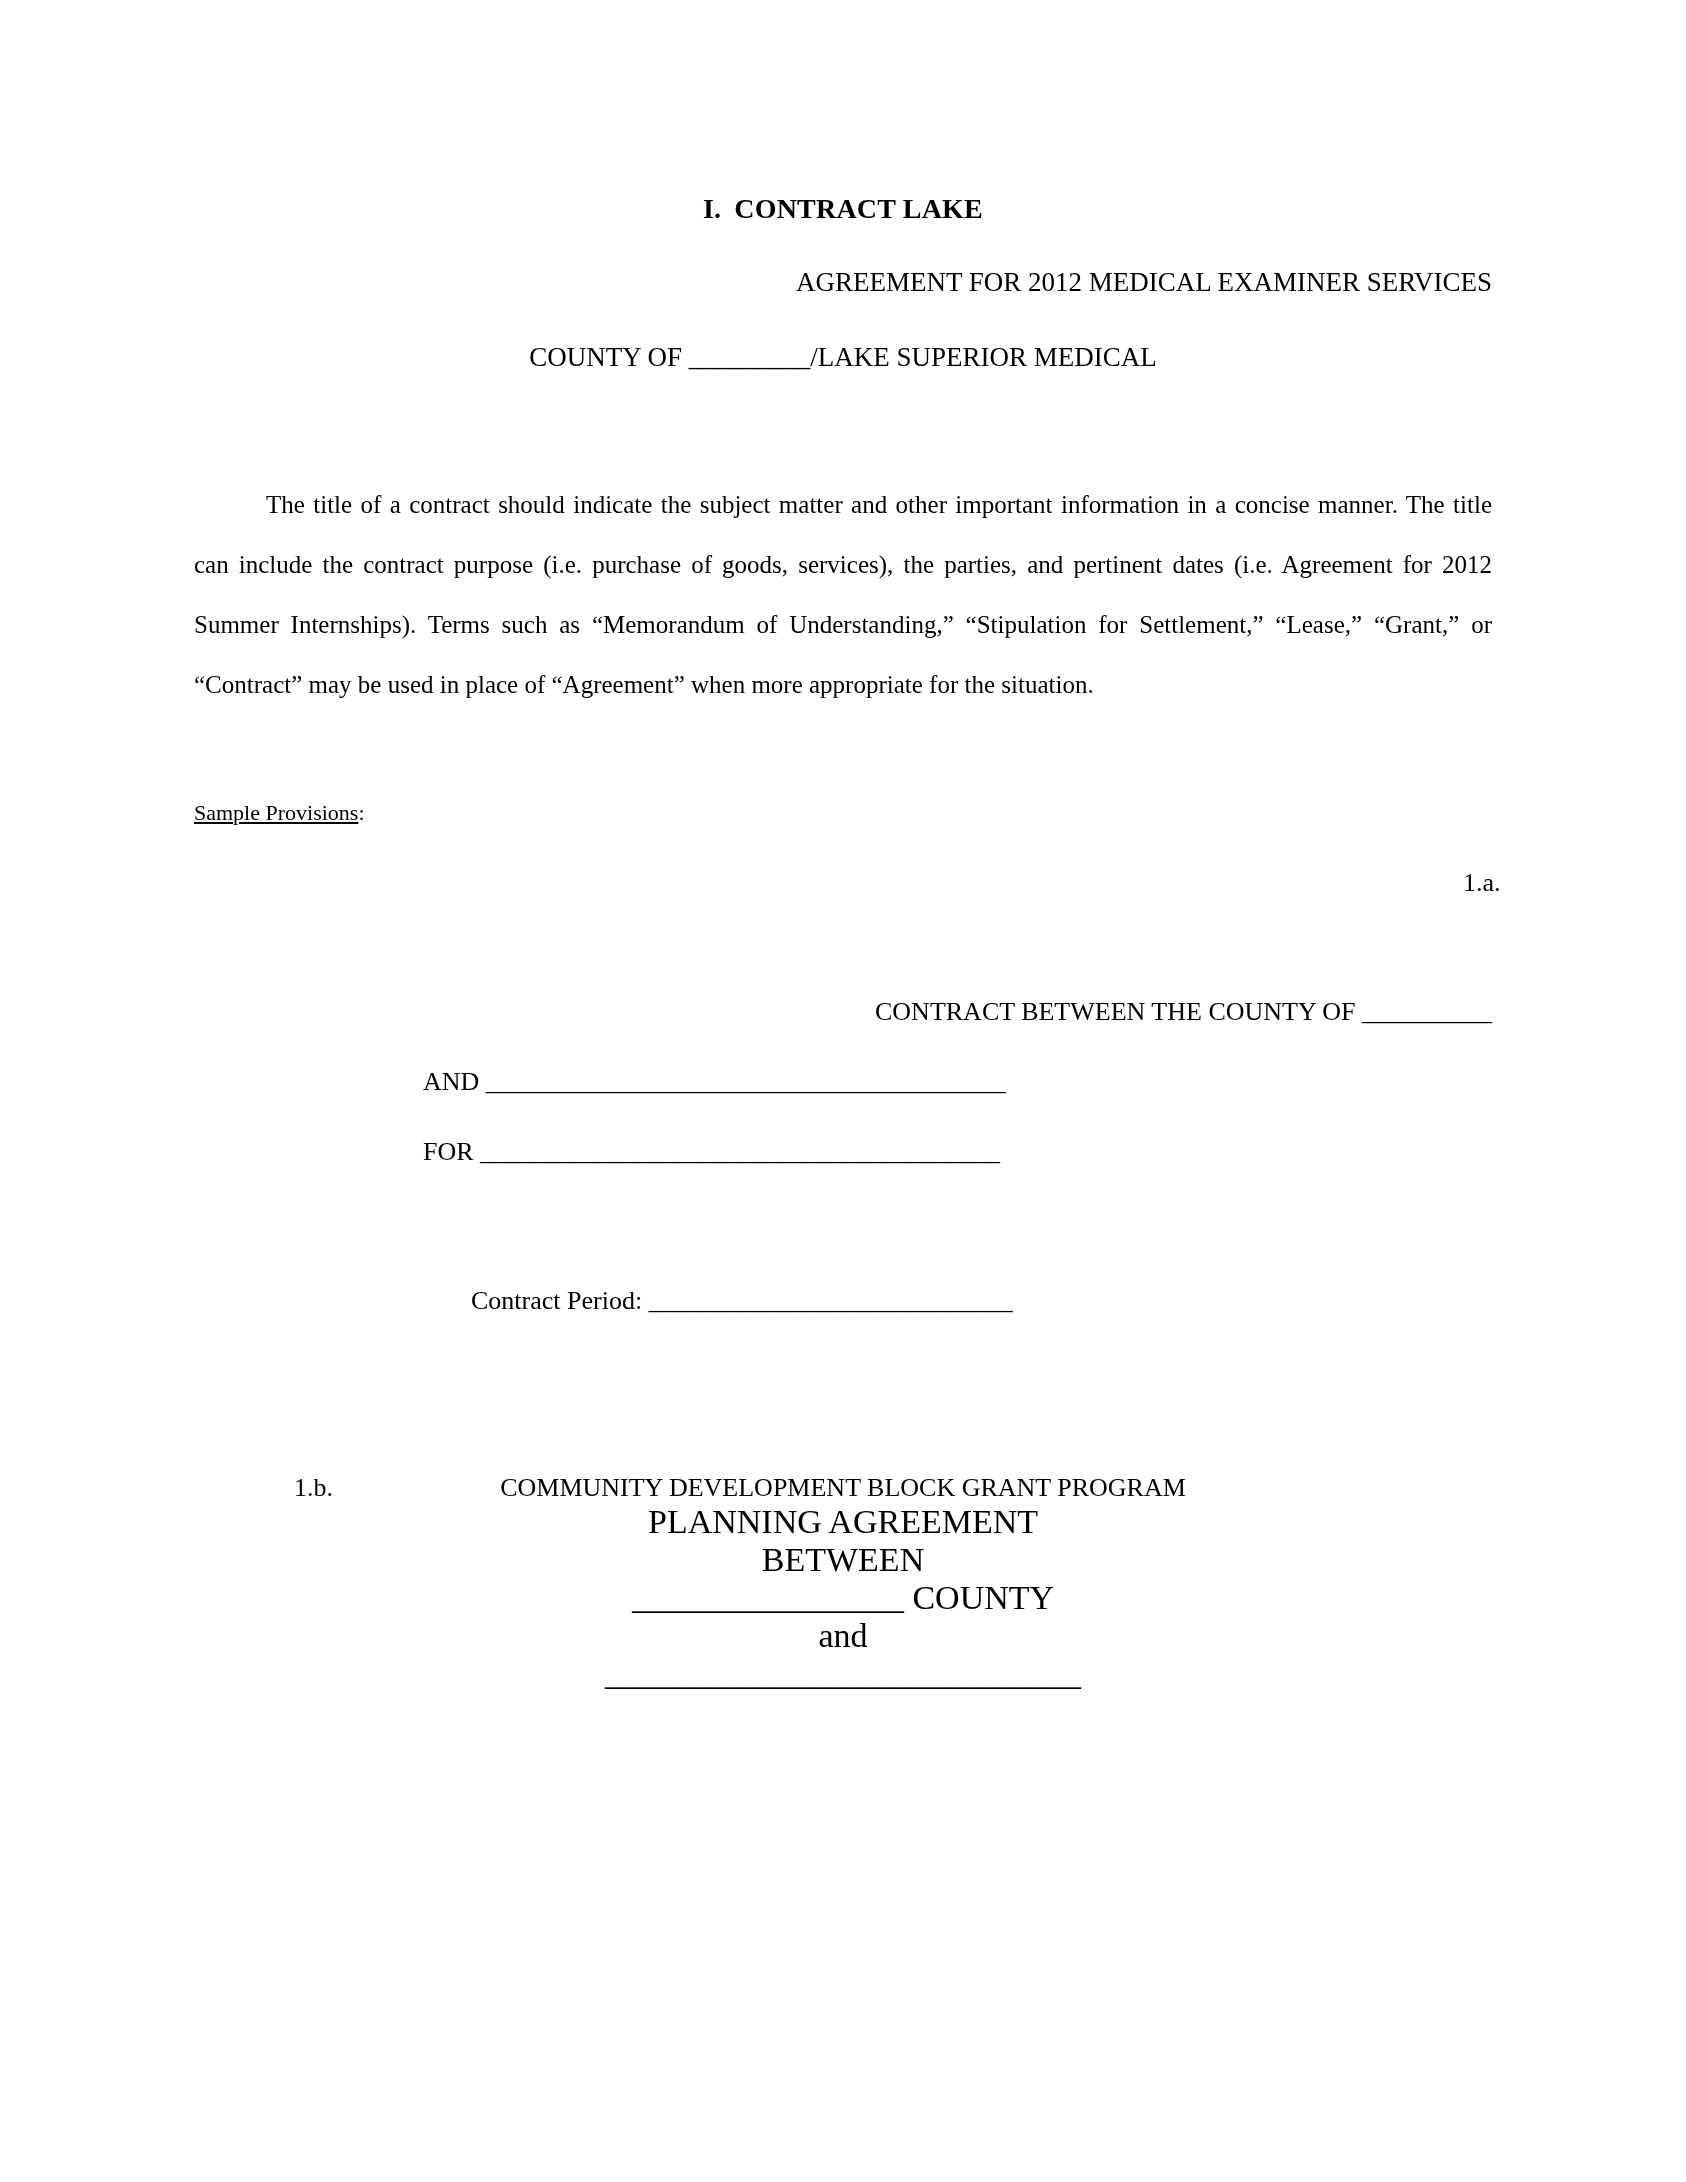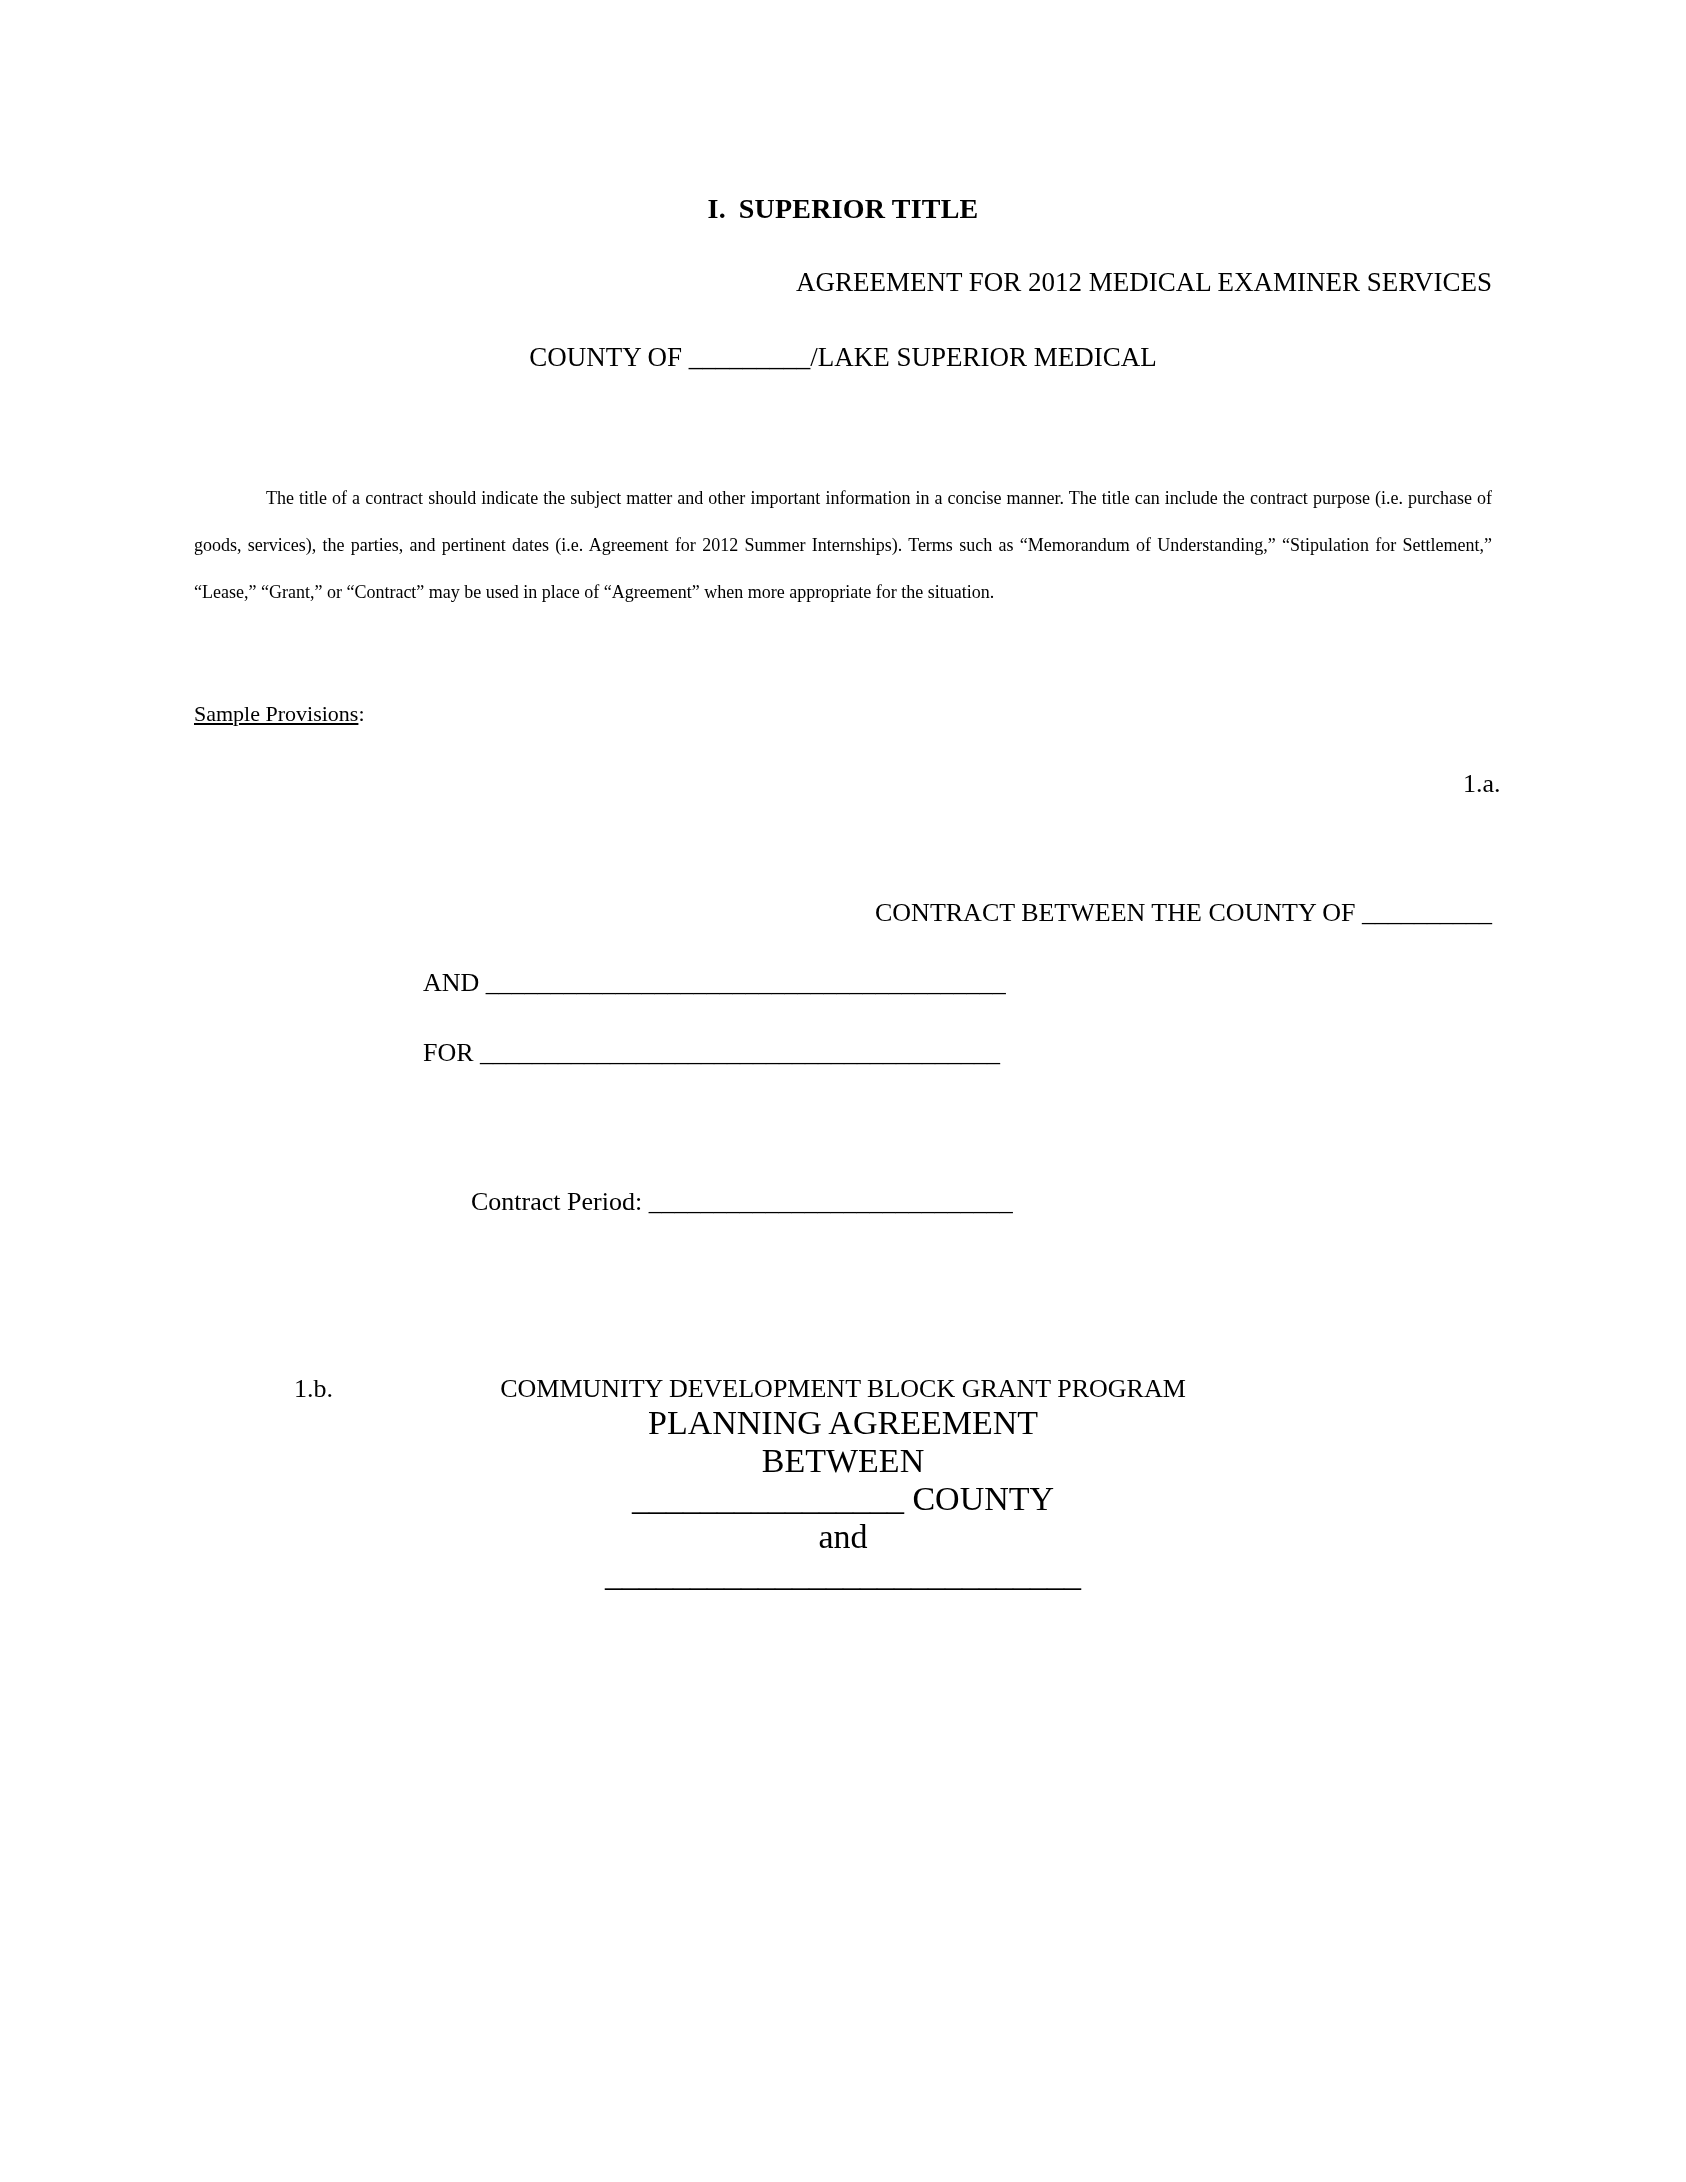--- a/index.html
+++ b/index.html
@@ -34,22 +34,22 @@
     text-align: right;
     font-size: 27px;
     margin-top: 42px;
   }
   .subtitle2 {
     text-align: center;
     font-size: 27px;
     margin-top: 44px;
   }
   .body-para {
-    font-size: 18px;
-    line-height: 47px;
+    font-size: 25px;
+    line-height: 60px;
     text-align: justify;
     text-justify: inter-word;
     text-indent: 72px;
     margin-top: 102px;
   }
   .sample-label {
     font-size: 22px;
     margin-top: 85px;
   }
   .sample-label .u {
@@ -110,21 +110,21 @@
     text-align: center;
     padding-right: 129px;
   }
 </style>
 </head>
 <body>
 
 <div class="page">
 
   <h1 class="doc-title">
-    <span class="numeral">I.</span><span>SUPERIOR TITLE</span>
+    <span class="numeral">I.</span><span>CONTRACT LAKE</span>
   </h1>
 
   <div class="subtitle">AGREEMENT FOR 2012 MEDICAL EXAMINER SERVICES</div>
 
   <div class="subtitle2">COUNTY OF _________/LAKE SUPERIOR MEDICAL</div>
 
   <p class="body-para">The title of a contract should indicate the subject matter and other important information in a concise manner.   The title can include the contract purpose (i.e. purchase of goods, services), the parties, and pertinent dates (i.e. Agreement for 2012 Summer Internships).  Terms such as “Memorandum of Understanding,” “Stipulation for Settlement,” “Lease,” “Grant,” or “Contract” may be used in place of “Agreement” when more appropriate for the situation.</p>
 
   <div class="sample-label"><span class="u">Sample Provisions</span><span>:</span></div>
 

